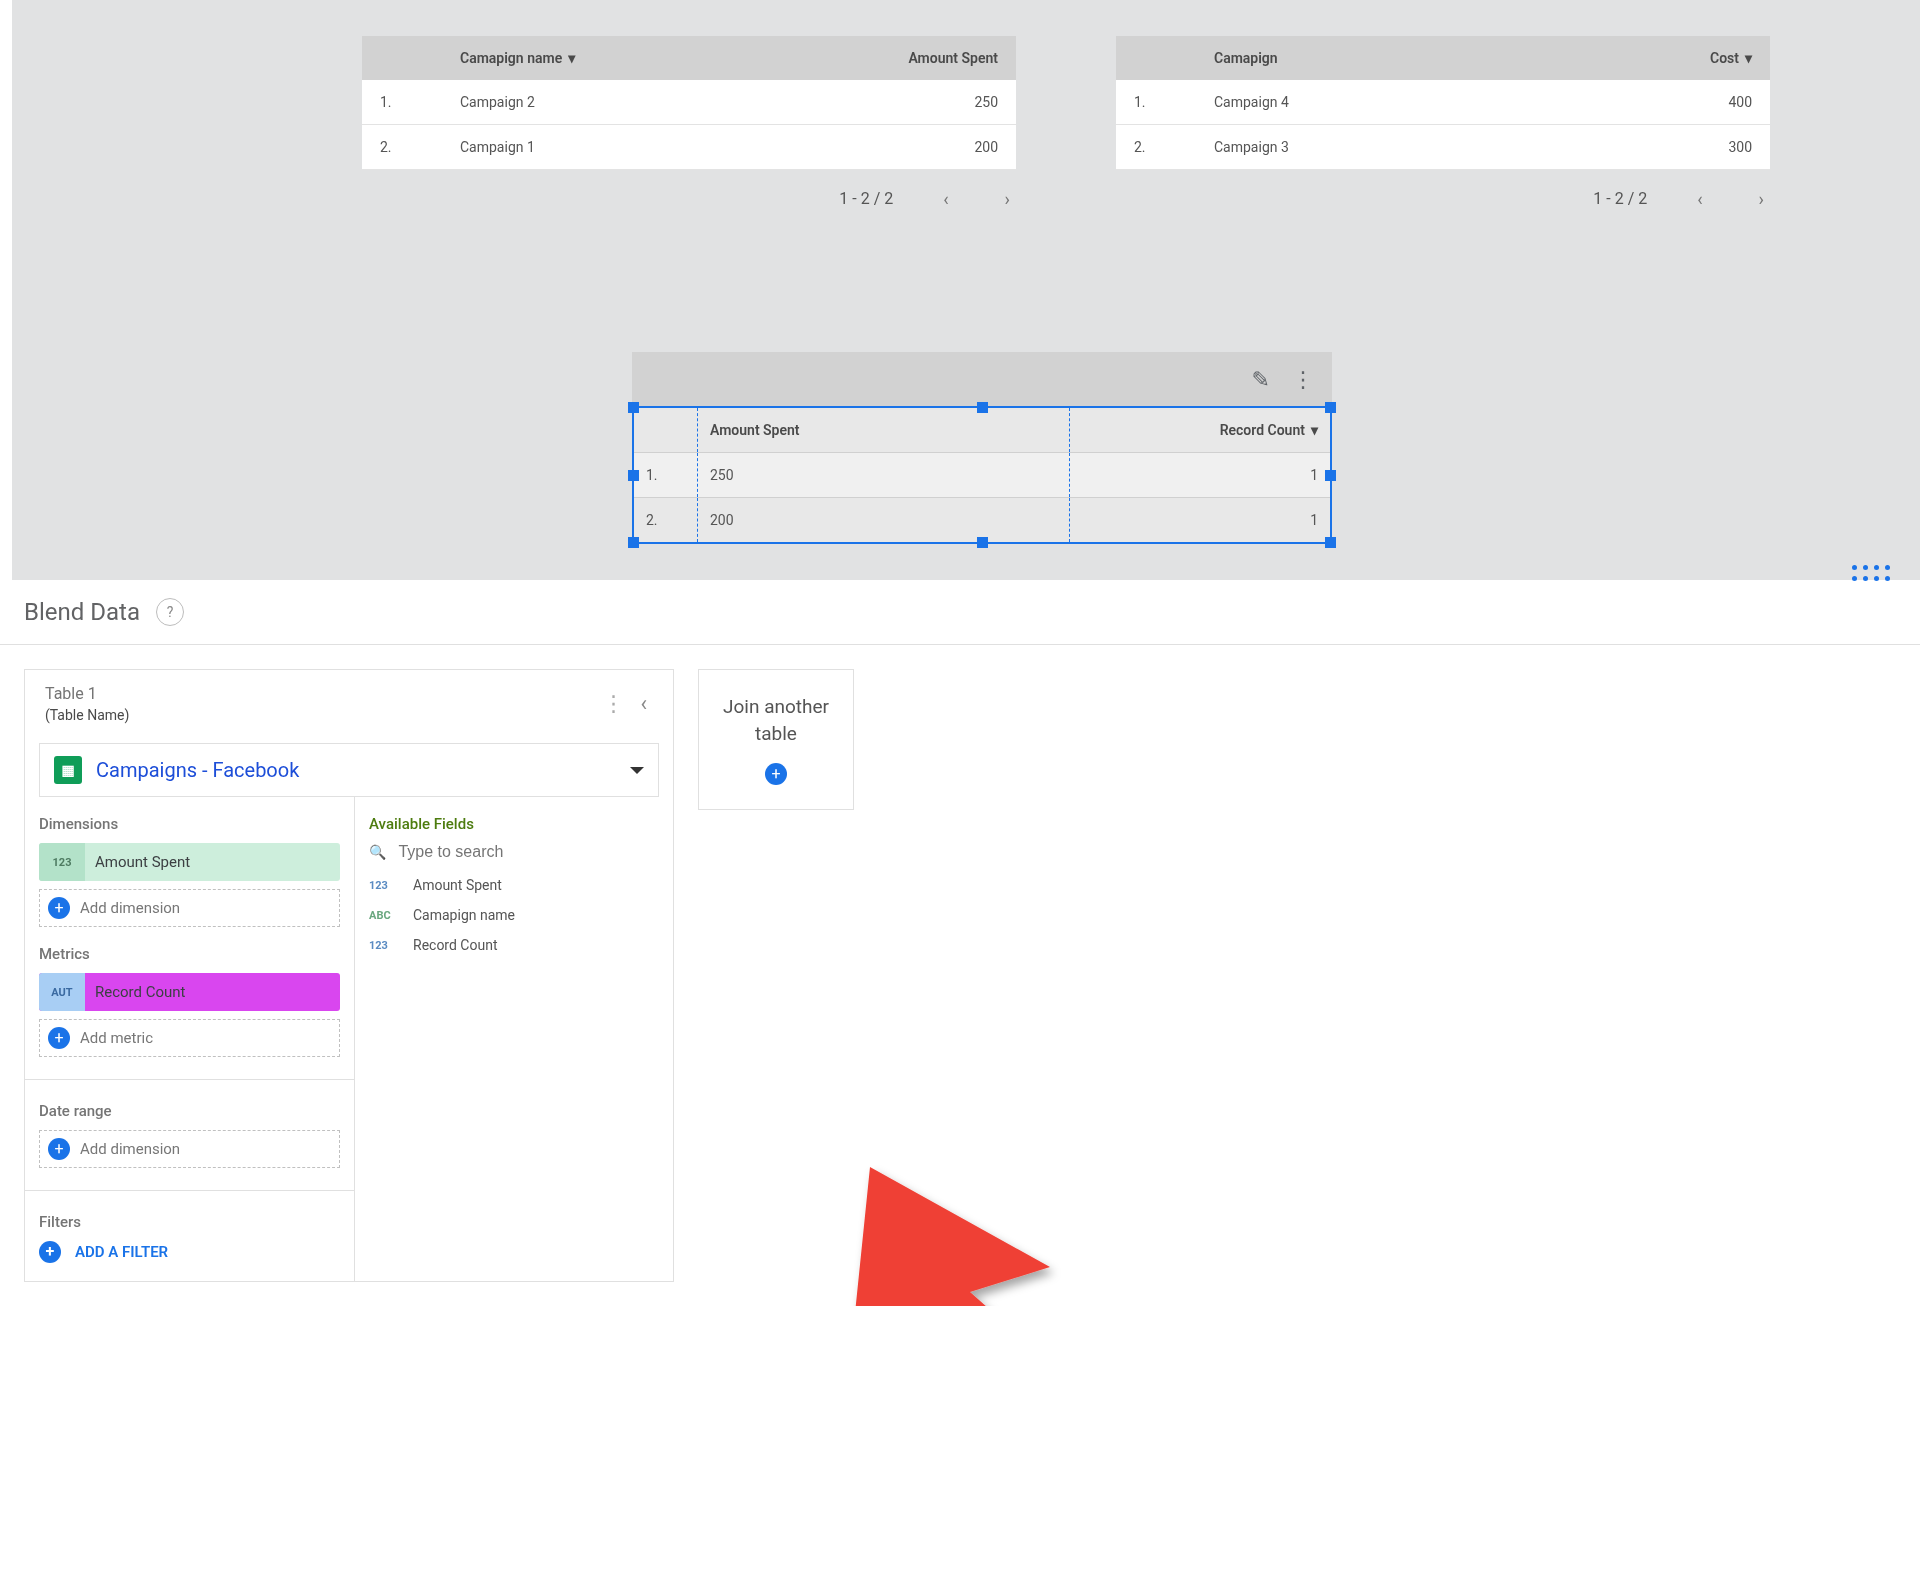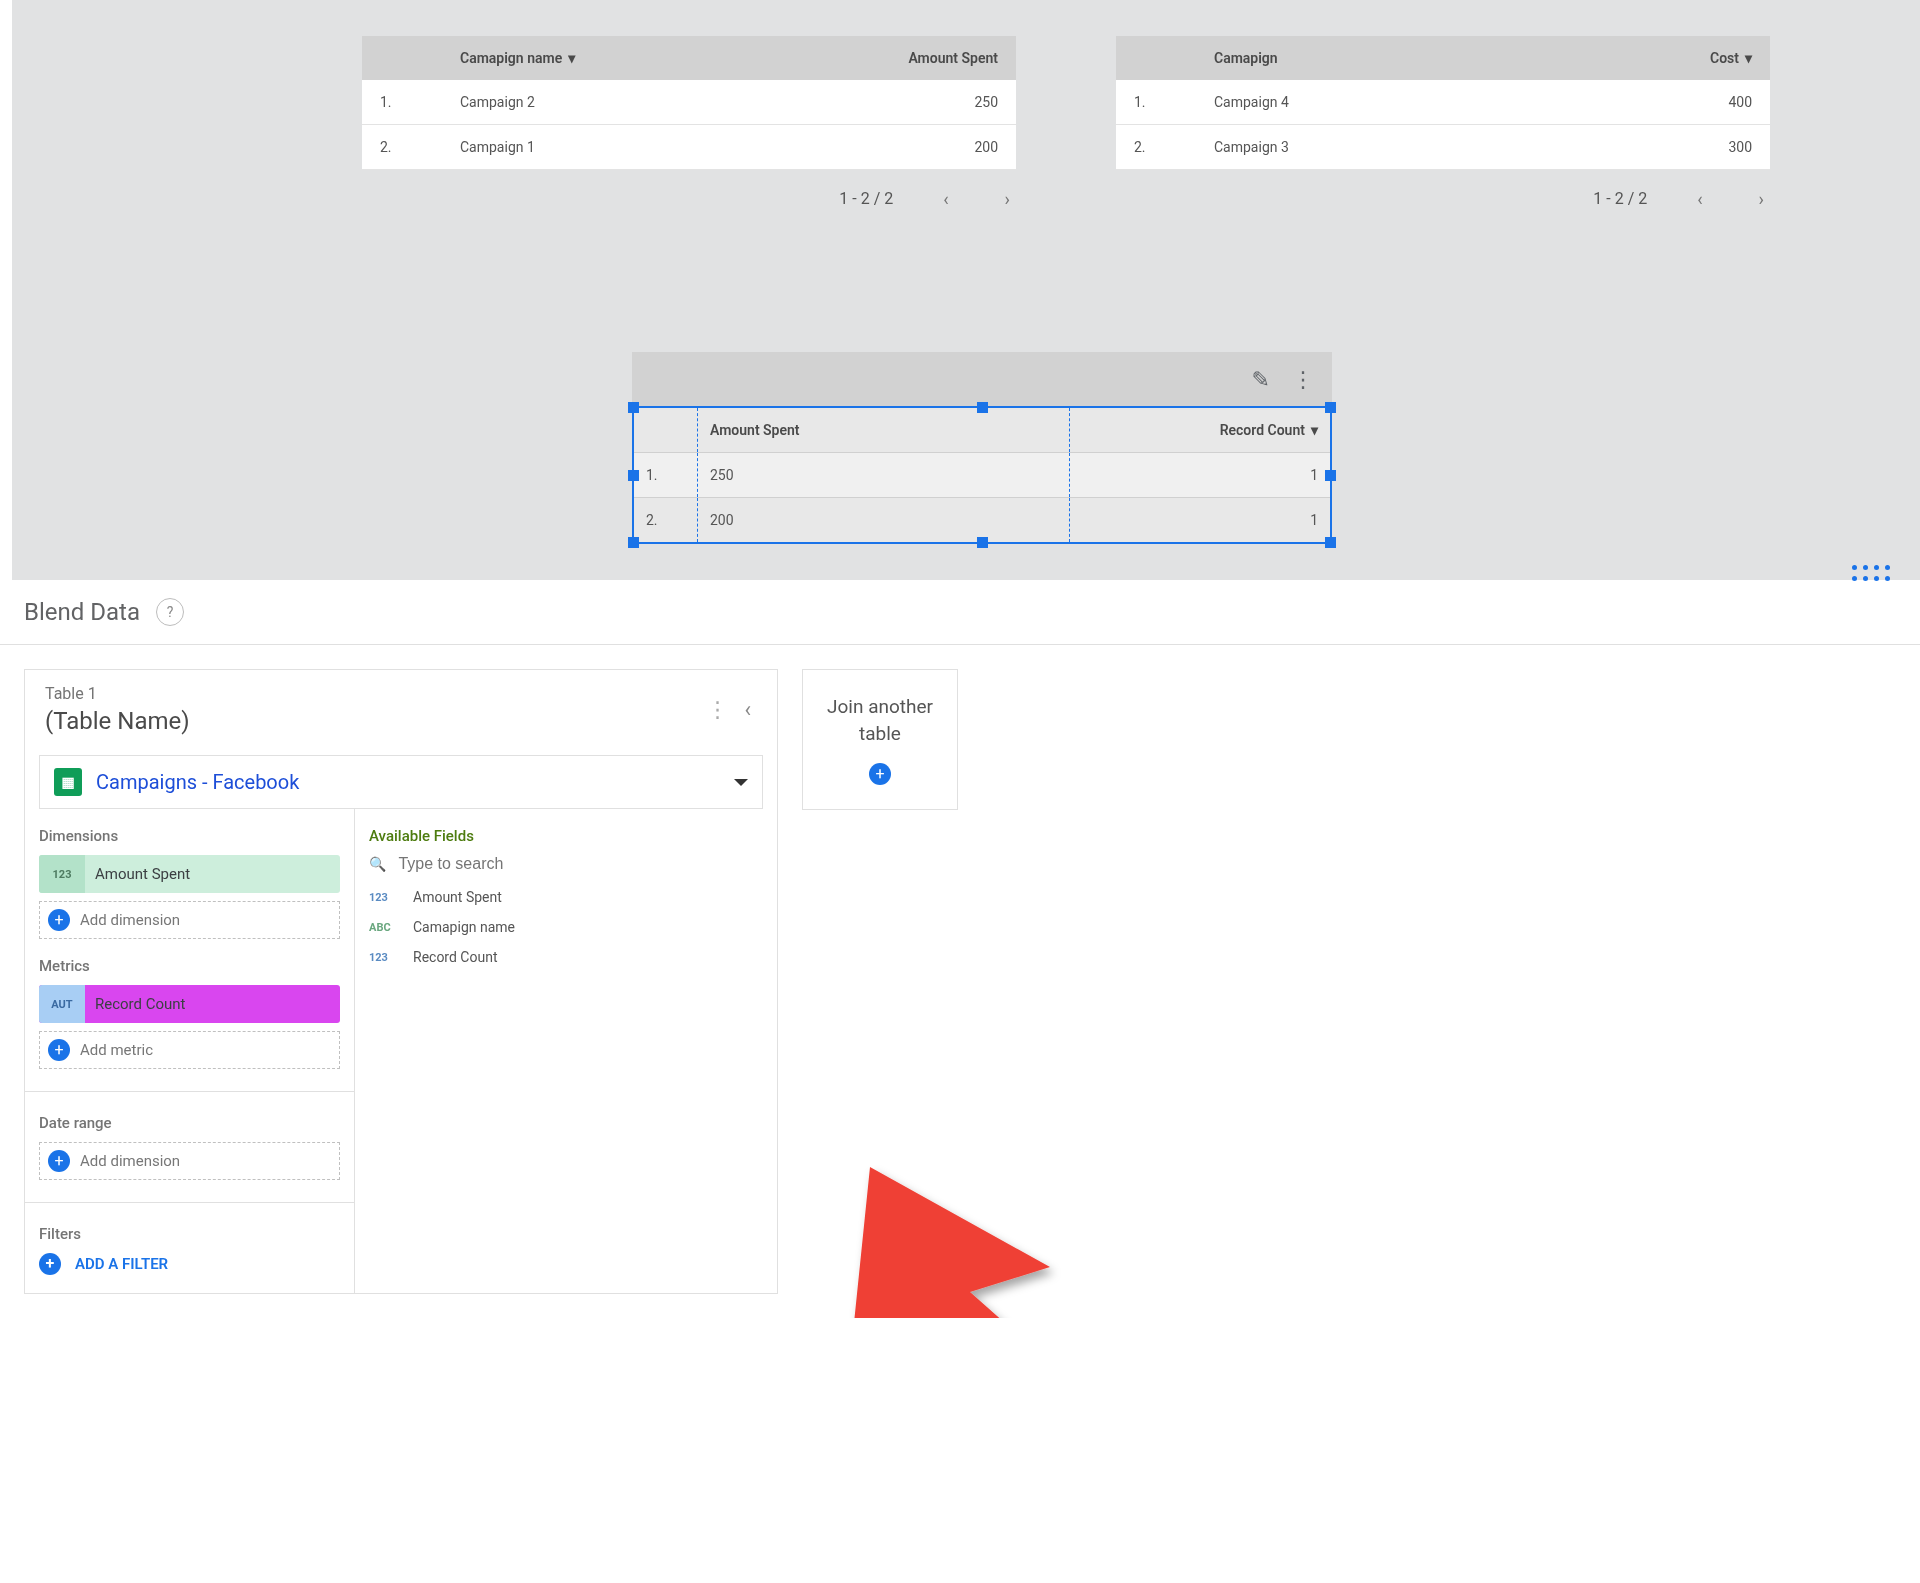--- a/index.html
+++ b/index.html
@@ -96,28 +96,28 @@
     font-size:24px; color:#626365; padding: 18px 24px;
     border-bottom:1px solid #e0e0e0; background:#fff;
   }
   .help { width:28px;height:28px;border:1px solid #bdbdbd;border-radius:50%;
     display:flex;align-items:center;justify-content:center;font-size:14px;color:#888;}
   .blend-body {
     display:flex; gap:24px; padding: 24px; align-items:flex-start;
   }
 
   .table-card {
-    width: 754px; border:1px solid #e0e0e0;
+    width: 650px; border:1px solid #e0e0e0;
   }
   .tc-head {
     display:flex; align-items:center; padding: 14px 20px 20px 20px;
   }
   .tc-head .ttl { flex:1; }
   .tc-head .t1 { color:#757575; font-size:16px; }
-  .tc-head .t2 { color:#4a4a4a; font-size:24px; margin-top:4px;}
+  .tc-head .t2 { color:#4a4a4a; font-size:14px; margin-top:4px;}
   .dots3{color:#aaa;font-size:22px;padding:0 8px;letter-spacing:2px}
   .collapse{color:#888;font-size:22px;padding:0 6px}
 
   .ds-select {
     margin: 0 14px 0 14px; border:1px solid #e0e0e0; height:54px;
     display:flex; align-items:center; gap:14px; padding:0 14px;
   }
   .sheet-ico{width:28px;height:28px;background:#0f9d58;border-radius:3px;
     display:flex;align-items:center;justify-content:center;color:#fff;font-size:14px;font-weight:600}
   .ds-name{flex:1;font-size:20px;color:#1d4ed8}

